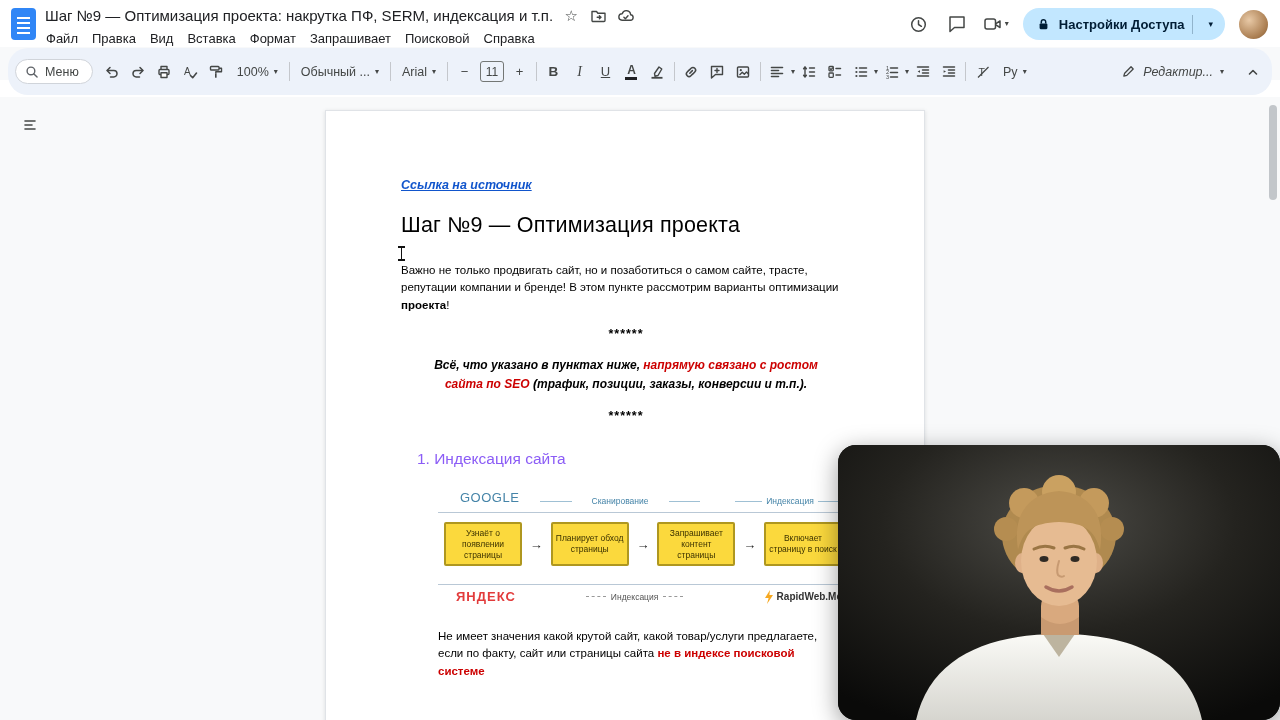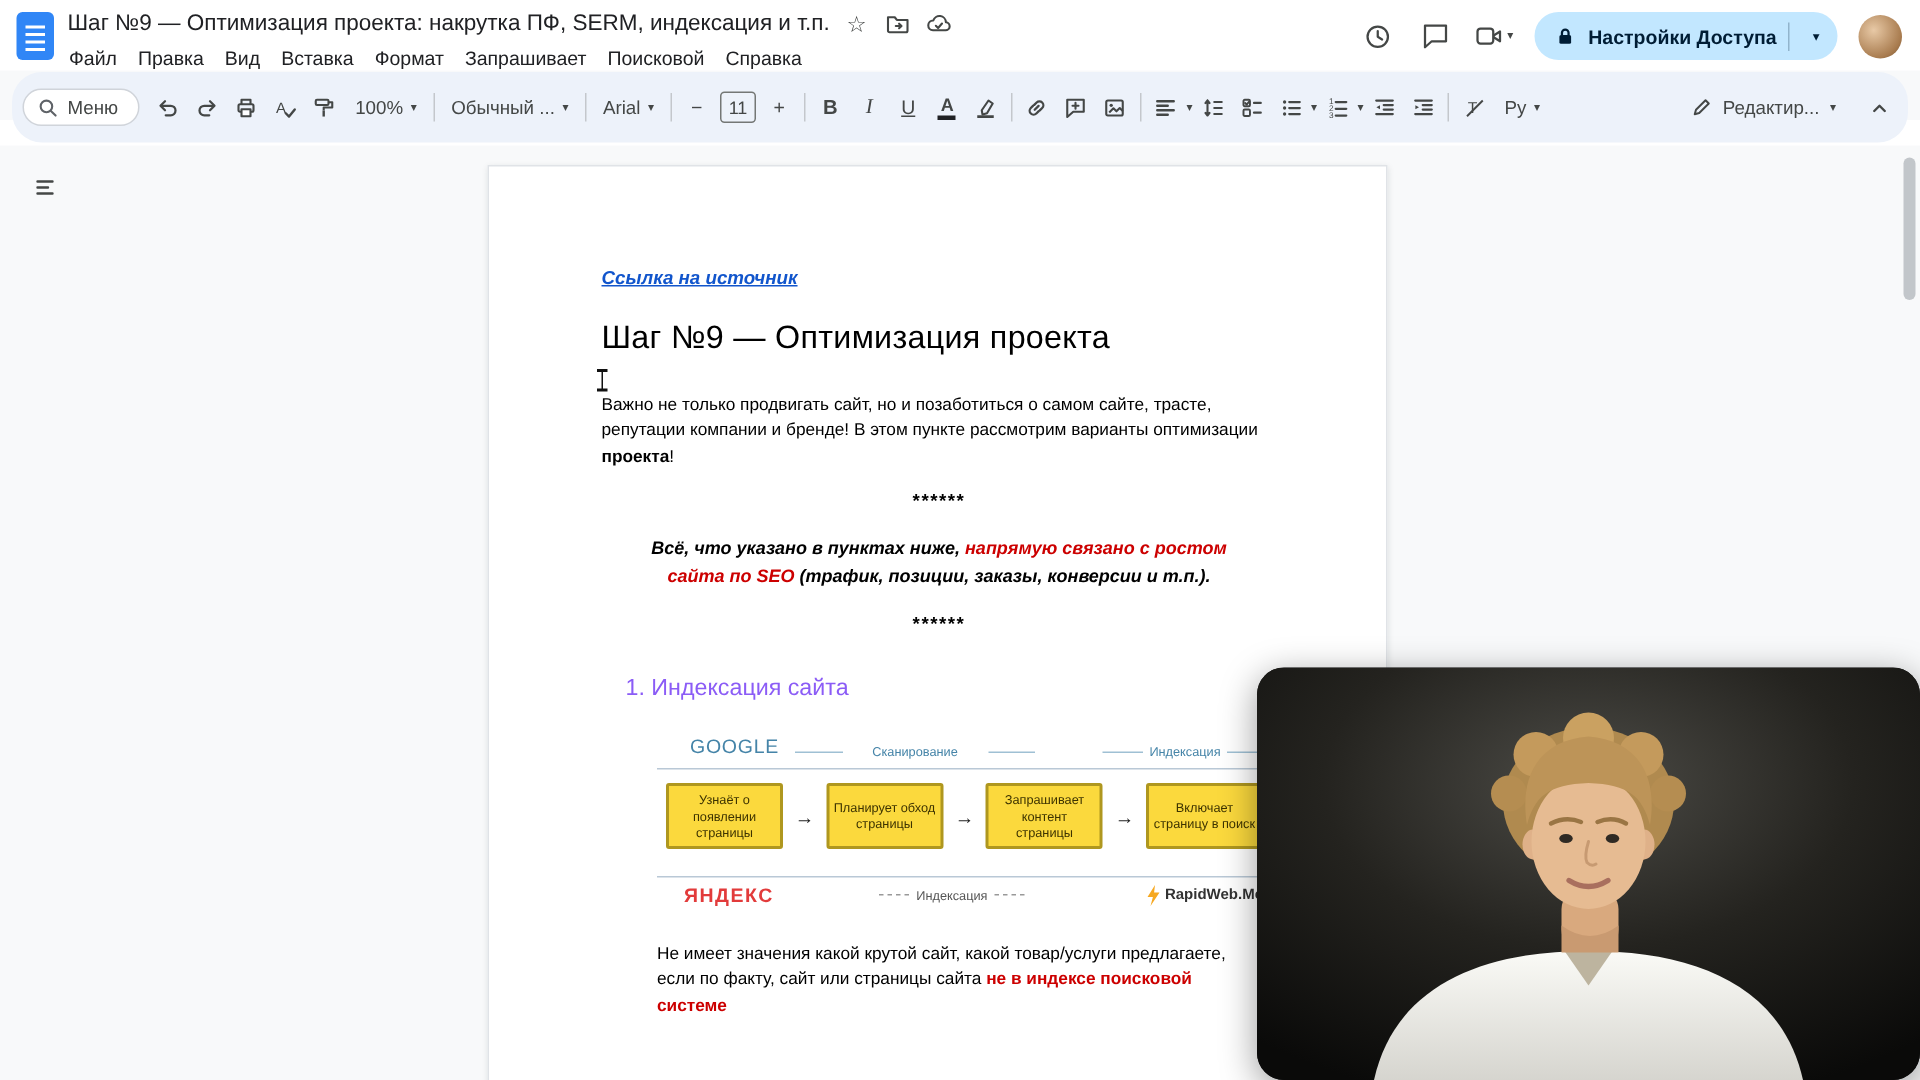--- a/index.html
+++ b/index.html
@@ -31,21 +31,21 @@
 .ti{width:25px;height:25px;border-radius:4px;display:flex;align-items:center;justify-content:center;color:#444746;flex:none;font-size:13px;}
 .ti.b{font-weight:bold;font-size:13.5px;}
 .ti.i{font-style:italic;font-family:"Liberation Serif",serif;font-size:14px;}
 .ti.u{text-decoration:underline;}
 .acolor{display:flex;flex-direction:column;align-items:center;line-height:1;font-size:12px;font-weight:bold;color:#444746;}
 .acolor b{display:block;width:12px;height:3px;background:#202124;margin-top:1px;}
 .sep{width:1px;height:19px;background:#c4c7cc;margin:0 3px;flex:none;}
 .dd{display:flex;align-items:center;gap:5px;height:25px;padding:0 7px;border-radius:4px;font-size:12.5px;color:#444746;flex:none;white-space:nowrap;}
 .caret{font-size:8px;line-height:1;color:#444746;}
 .size-box{min-width:24px;height:21px;border:1px solid #747775;border-radius:3px;display:flex;align-items:center;justify-content:center;font-size:12px;color:#444746;margin:0 2px;flex:none;}
-.tb-right{margin-left:auto;display:flex;align-items:flex-end;gap:6px;flex:none;}
+.tb-right{margin-left:auto;display:flex;align-items:flex-end;gap:6px;flex:none;font-style:italic;}
 .mode-pill{display:flex;align-items:center;gap:7px;height:26px;padding:0 10px;border-radius:6px;font-size:12.5px;color:#444746;white-space:nowrap;}
 
 
 .ruler{position:absolute;top:80px;left:0;width:100%;height:17px;background:#fff;z-index:9;}
 .ruler-ticks{position:absolute;left:325px;top:7px;width:600px;height:4px;background:repeating-linear-gradient(to right,#b6bac0 0,#b6bac0 1px,transparent 1px,transparent 14.75px);}
 .rnum{position:absolute;top:3px;transform:translateX(-50%);font-size:8px;color:#80868b;background:#fff;padding:0 2px;}
 .m-left{position:absolute;left:393px;top:1px;width:10px;}
 .m-left .bar{width:10px;height:4px;background:#4285f4;}
 .m-left .tri{width:0;height:0;border-left:5px solid transparent;border-right:5px solid transparent;border-top:6px solid #4285f4;}
 .m-right{position:absolute;left:846px;top:2px;width:0;height:0;border-left:5px solid transparent;border-right:5px solid transparent;border-top:8px solid #4285f4;}
@@ -62,21 +62,21 @@
 .stars{text-align:center;font-weight:bold;font-size:12.5px;margin:13px 0;letter-spacing:1px;color:#000;}
 .callout{text-align:center;font-weight:bold;font-style:italic;font-size:12px;line-height:1.6;margin:15px auto;max-width:398px;color:#000;}
 .red{color:#cc0000;}
 .doc-h2{font-size:15.5px;font-weight:normal;color:#8b5cf6;margin:27px 0 20px 16px;}
 .indented{margin-left:37px;width:400px;}
 
 
 .diagram{position:relative;margin:12px 0 18px 37px;width:410px;height:122px;font-family:"Liberation Sans",sans-serif;}
 .g-label{position:absolute;left:22px;top:2px;font-size:13px;color:#4584a8;letter-spacing:.5px;}
 .annot{position:absolute;top:8px;display:flex;align-items:center;gap:4px;color:#4584a8;font-size:8.5px;}
-.annot.scan{left:92px;width:160px;gap:20px;}
+.annot.scan{left:102px;width:160px;gap:20px;}
 .annot.idx{left:297px;width:110px;}
 .aline{height:1px;background:#9fc0d4;flex:1;}
 .diag-rule{position:absolute;left:0;right:0;height:1px;background:#b9c8d6;}
 .diag-rule.top{top:24px;}
 .diag-rule.btm{top:96px;}
 .diag-band{position:absolute;top:34px;left:6px;right:6px;display:flex;align-items:center;justify-content:space-between;}
 .dbox{width:78px;min-height:44px;background:#fbd93d;border:2px solid #af971f;border-radius:2px;font-size:8.5px;line-height:1.3;color:#3d3300;display:flex;align-items:center;justify-content:center;text-align:center;padding:3px 2px;}
 .darrow{font-size:13px;color:#222;}
 .diag-bottom{position:absolute;top:101px;left:0;right:0;display:flex;align-items:center;}
 .y-label{margin-left:18px;font-size:13px;font-weight:bold;color:#e23b3b;letter-spacing:1px;}

